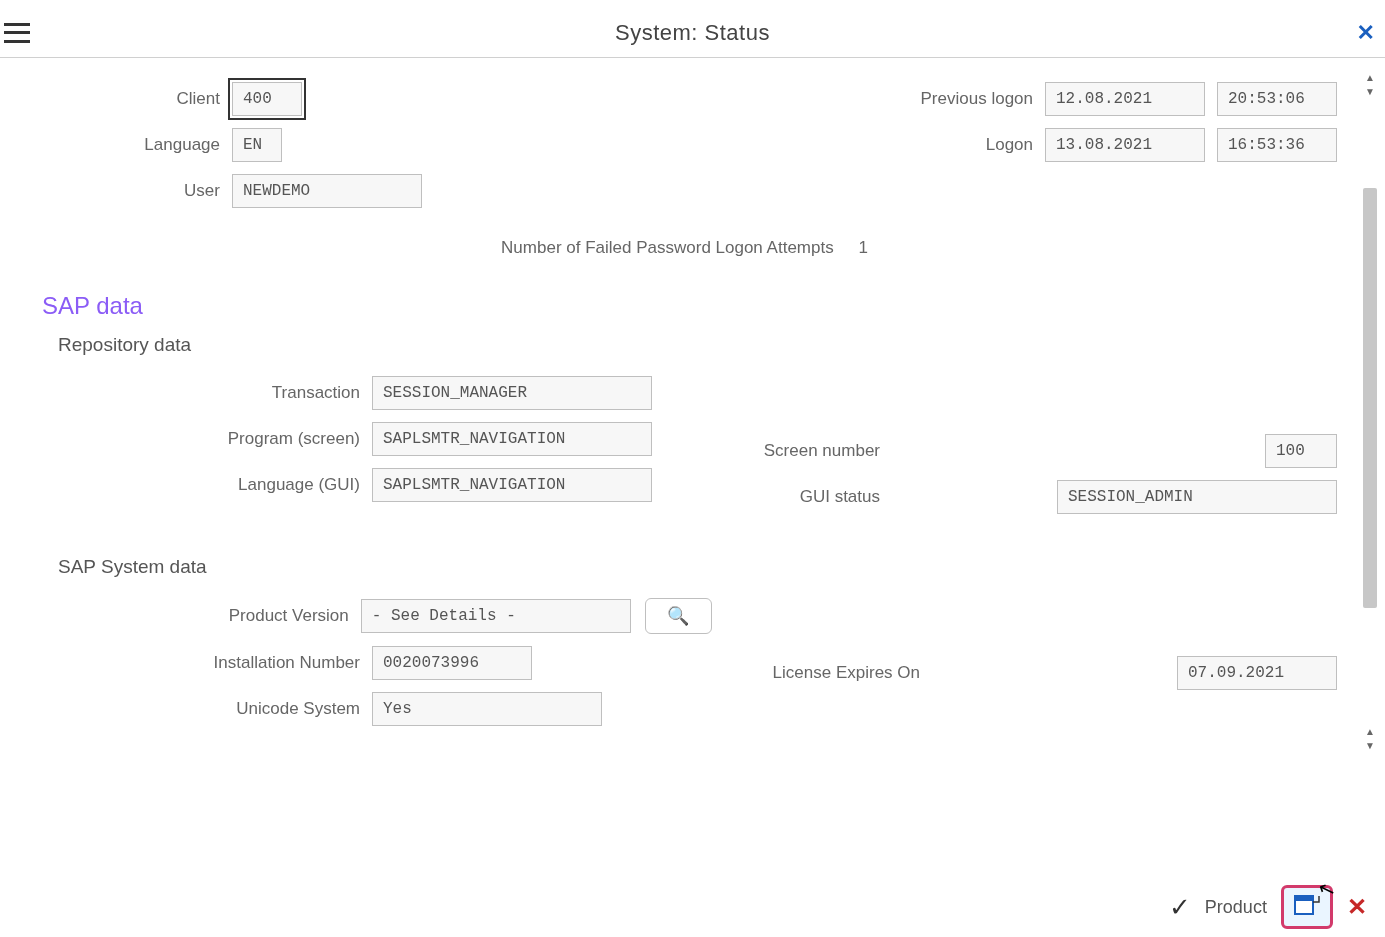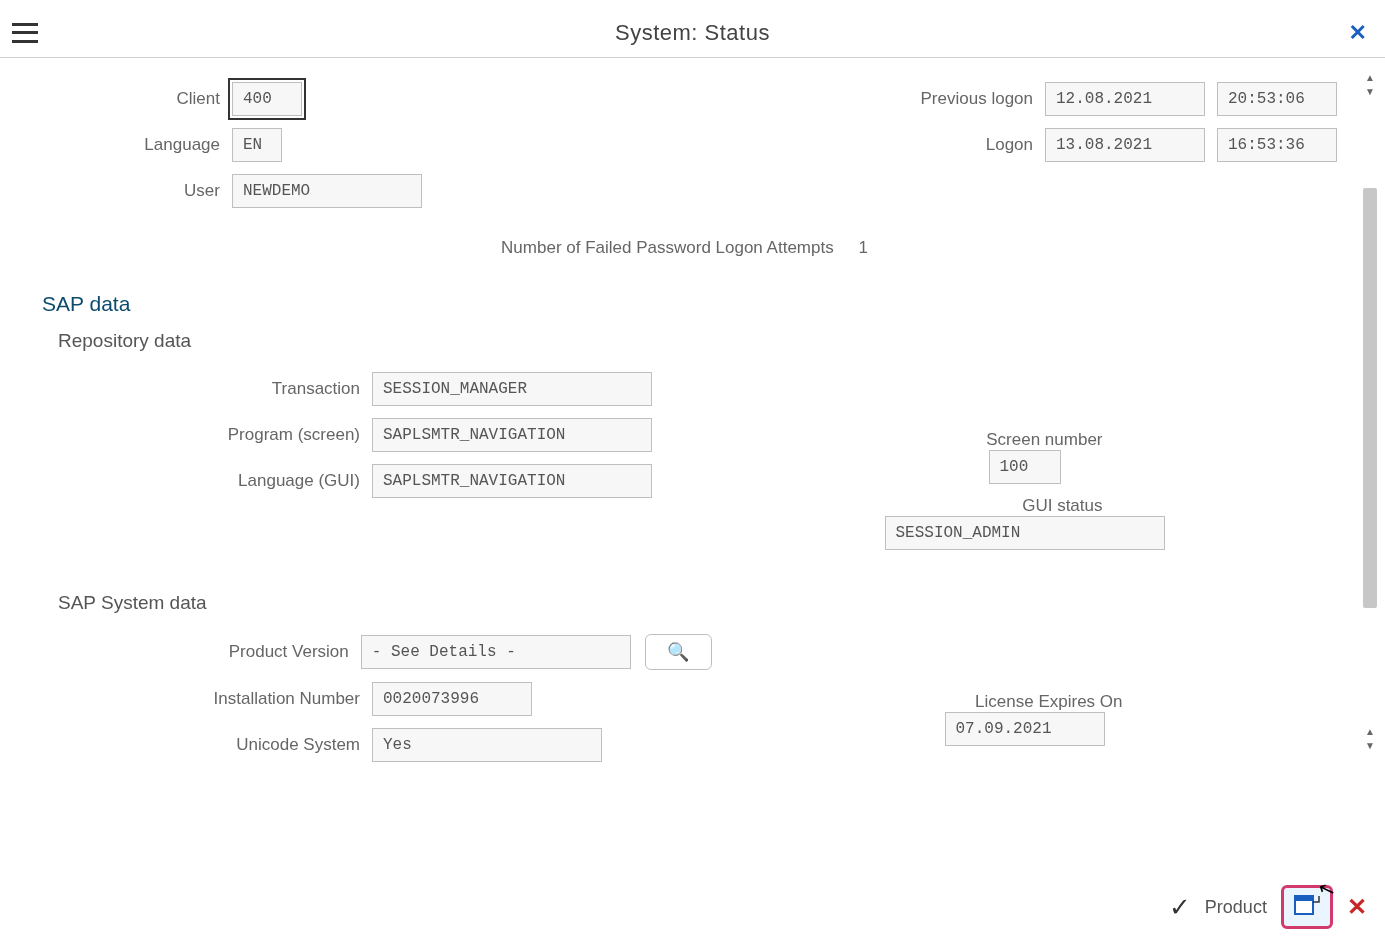--- a/index.html
+++ b/index.html
@@ -15,21 +15,21 @@
   }
   .topstrip {
     height: 8px;
     background: #fff;
   }
   .header {
     height: 50px;
     display: flex;
     align-items: center;
     border-bottom: 1px solid #d0d0d0;
-    padding: 0 12px;
+    padding: 0 4px;
     position: relative;
   }
   .hamburger {
     width: 26px; height: 20px;
     display: flex; flex-direction: column; justify-content: space-between;
     cursor: pointer;
   }
   .hamburger span {
     display: block; height: 3px; background: #333; width: 100%;
   }
@@ -114,38 +114,38 @@
   .right-col .row { justify-content: flex-end; }
   .right-col .label-r { flex: 1; }
   .failed-row {
     text-align: center;
     margin: 18px 0 34px;
     color: #666;
     font-size: 17px;
   }
   .failed-row span.count { margin-left: 20px; }
   .section-title {
-    font-size: 21px;
-    color: #0c4a6e;
+    font-size: 24px;
+    color: #8b5cf6;
     margin: 0 0 14px 10px;
   }
   .subsection-title {
     font-size: 19px;
     color: #555;
     margin: 10px 0 20px 26px;
   }
   .repo-grid, .sys-grid {
     margin-left: 40px;
   }
   .repo-grid .label-l, .sys-grid .label-l { width: 300px; }
   .two-col {
     display: grid;
     grid-template-columns: 640px 1fr;
   }
-  .two-col .right-side .row { justify-content: space-between; flex-direction: column; }
+  .two-col .right-side .row { justify-content: space-between; }
   .two-col .right-side .label-r { width: 180px; text-align: right; }
   .detail-btn {
     width: 70px; height: 36px;
     border: 1px solid #bfbfbf;
     border-radius: 6px;
     background: #fff;
     margin-left: 14px;
     display: inline-flex;
     align-items: center; justify-content: center;
     cursor: pointer;

